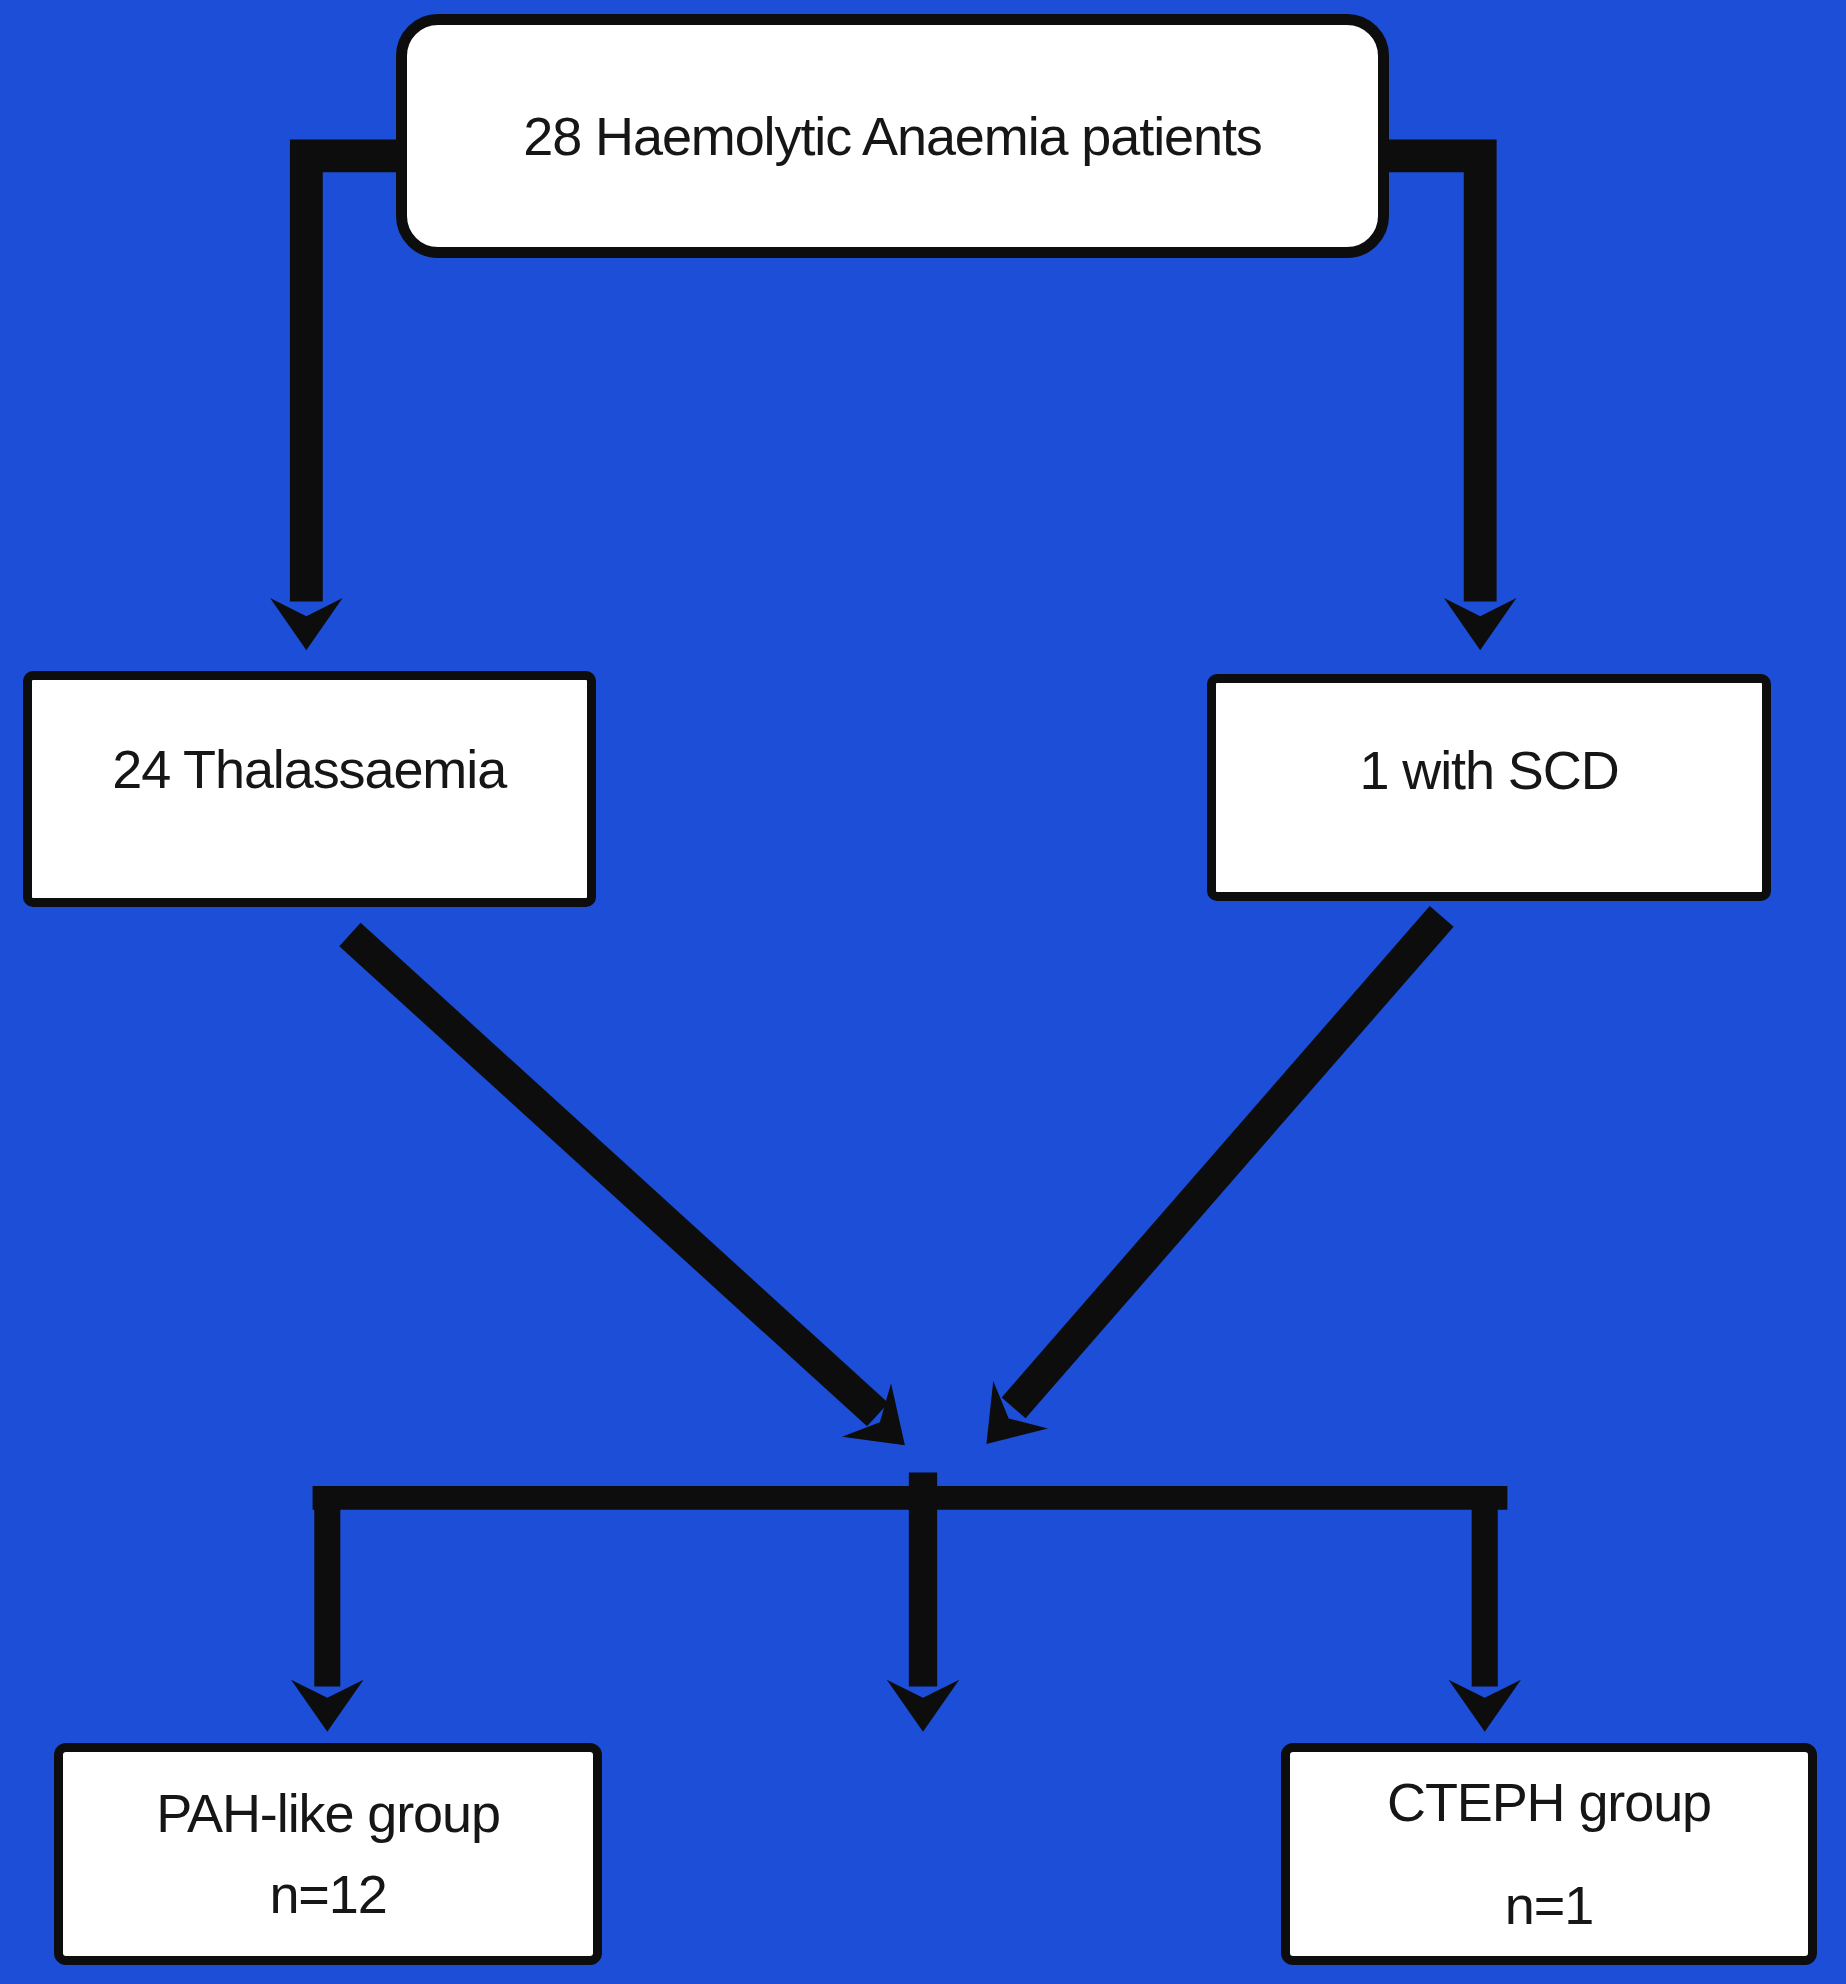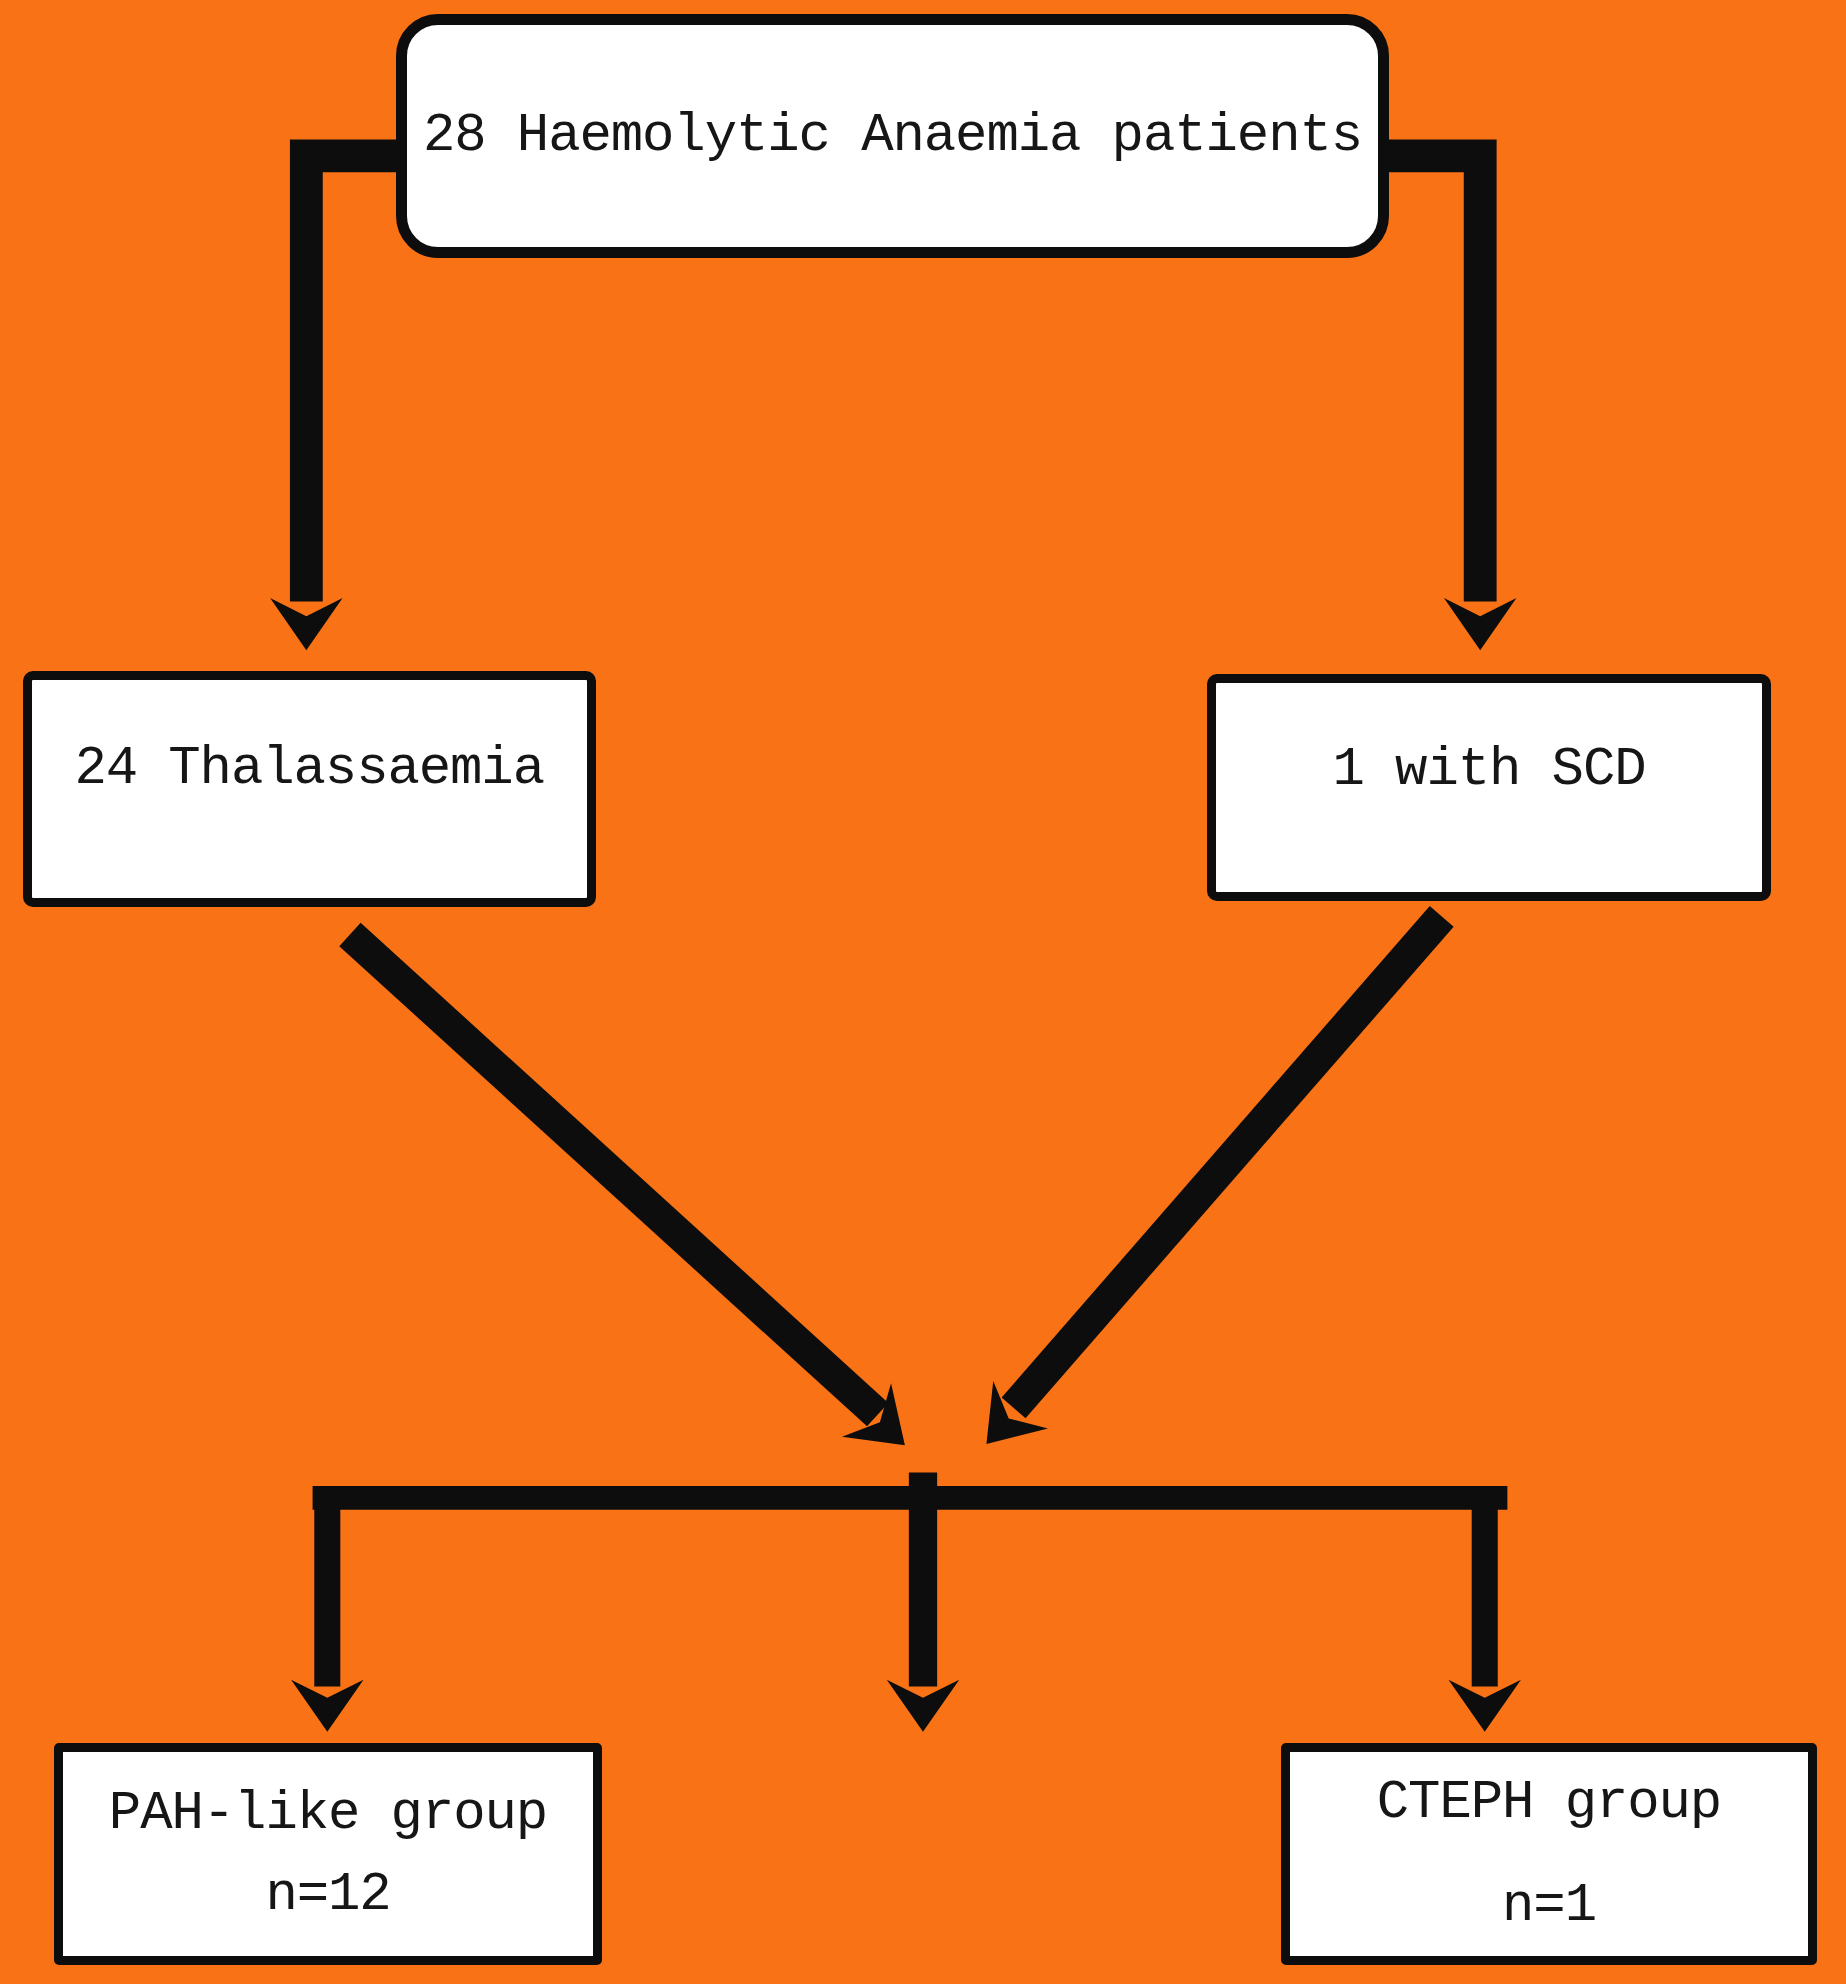--- a/index.html
+++ b/index.html
@@ -4,22 +4,22 @@
 <style>
   html, body {
     margin: 0;
     padding: 0;
     background: #ffffff;
   }
   #canvas {
     position: relative;
     width: 1846px;
     height: 1985px;
-    background: #f97316;
-    font-family: Liberation Mono, monospace;
+    background: #1d4ed8;
+    font-family: Liberation Sans, sans-serif;
     color: #161616;
     overflow: hidden;
   }
   #arrow-layer {
     position: absolute;
     left: 0;
     top: 0;
     width: 1846px;
     height: 1985px;
   }
@@ -50,21 +50,21 @@
     left: 22.7px; top: 671px; width: 573px; height: 236px;
     padding-bottom: 40px;
   }
   #node-scd {
     left: 1207px; top: 674px; width: 564px; height: 227px;
     padding-bottom: 34px;
   }
   .outcome {
     top: 1743px; height: 222px;
     line-height: 1.5;
-    border-radius: 5px;
+    border-radius: 12px;
   }
   #node-pah   { left: 54px;   width: 548px;  }
   #node-g2ph  { left: 618px; width: 621px; }
   #node-cteph { left: 1281px; width: 536px; gap: 22px;  }
 </style>
 </head>
 <body>
 
 <div id="canvas">
 

